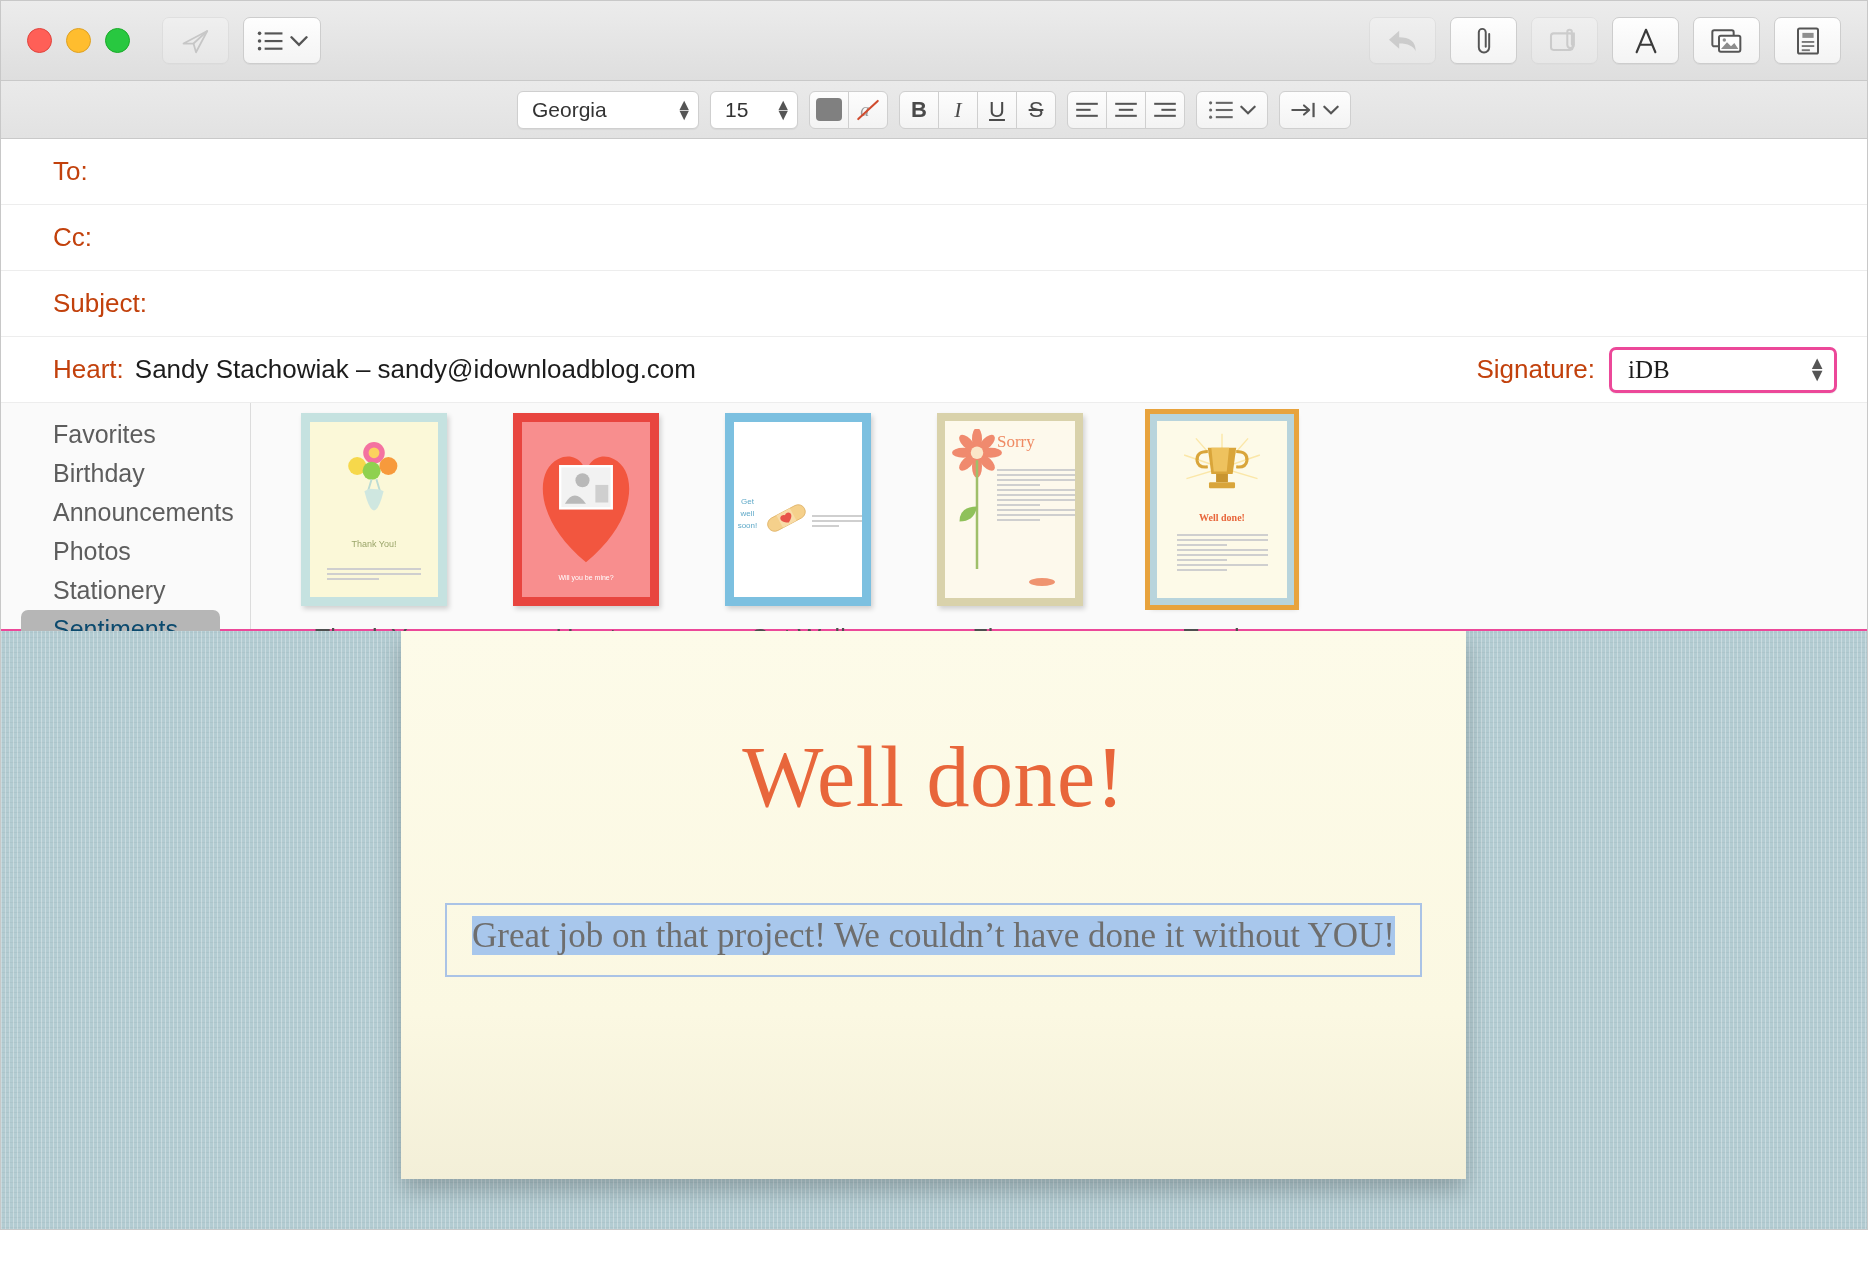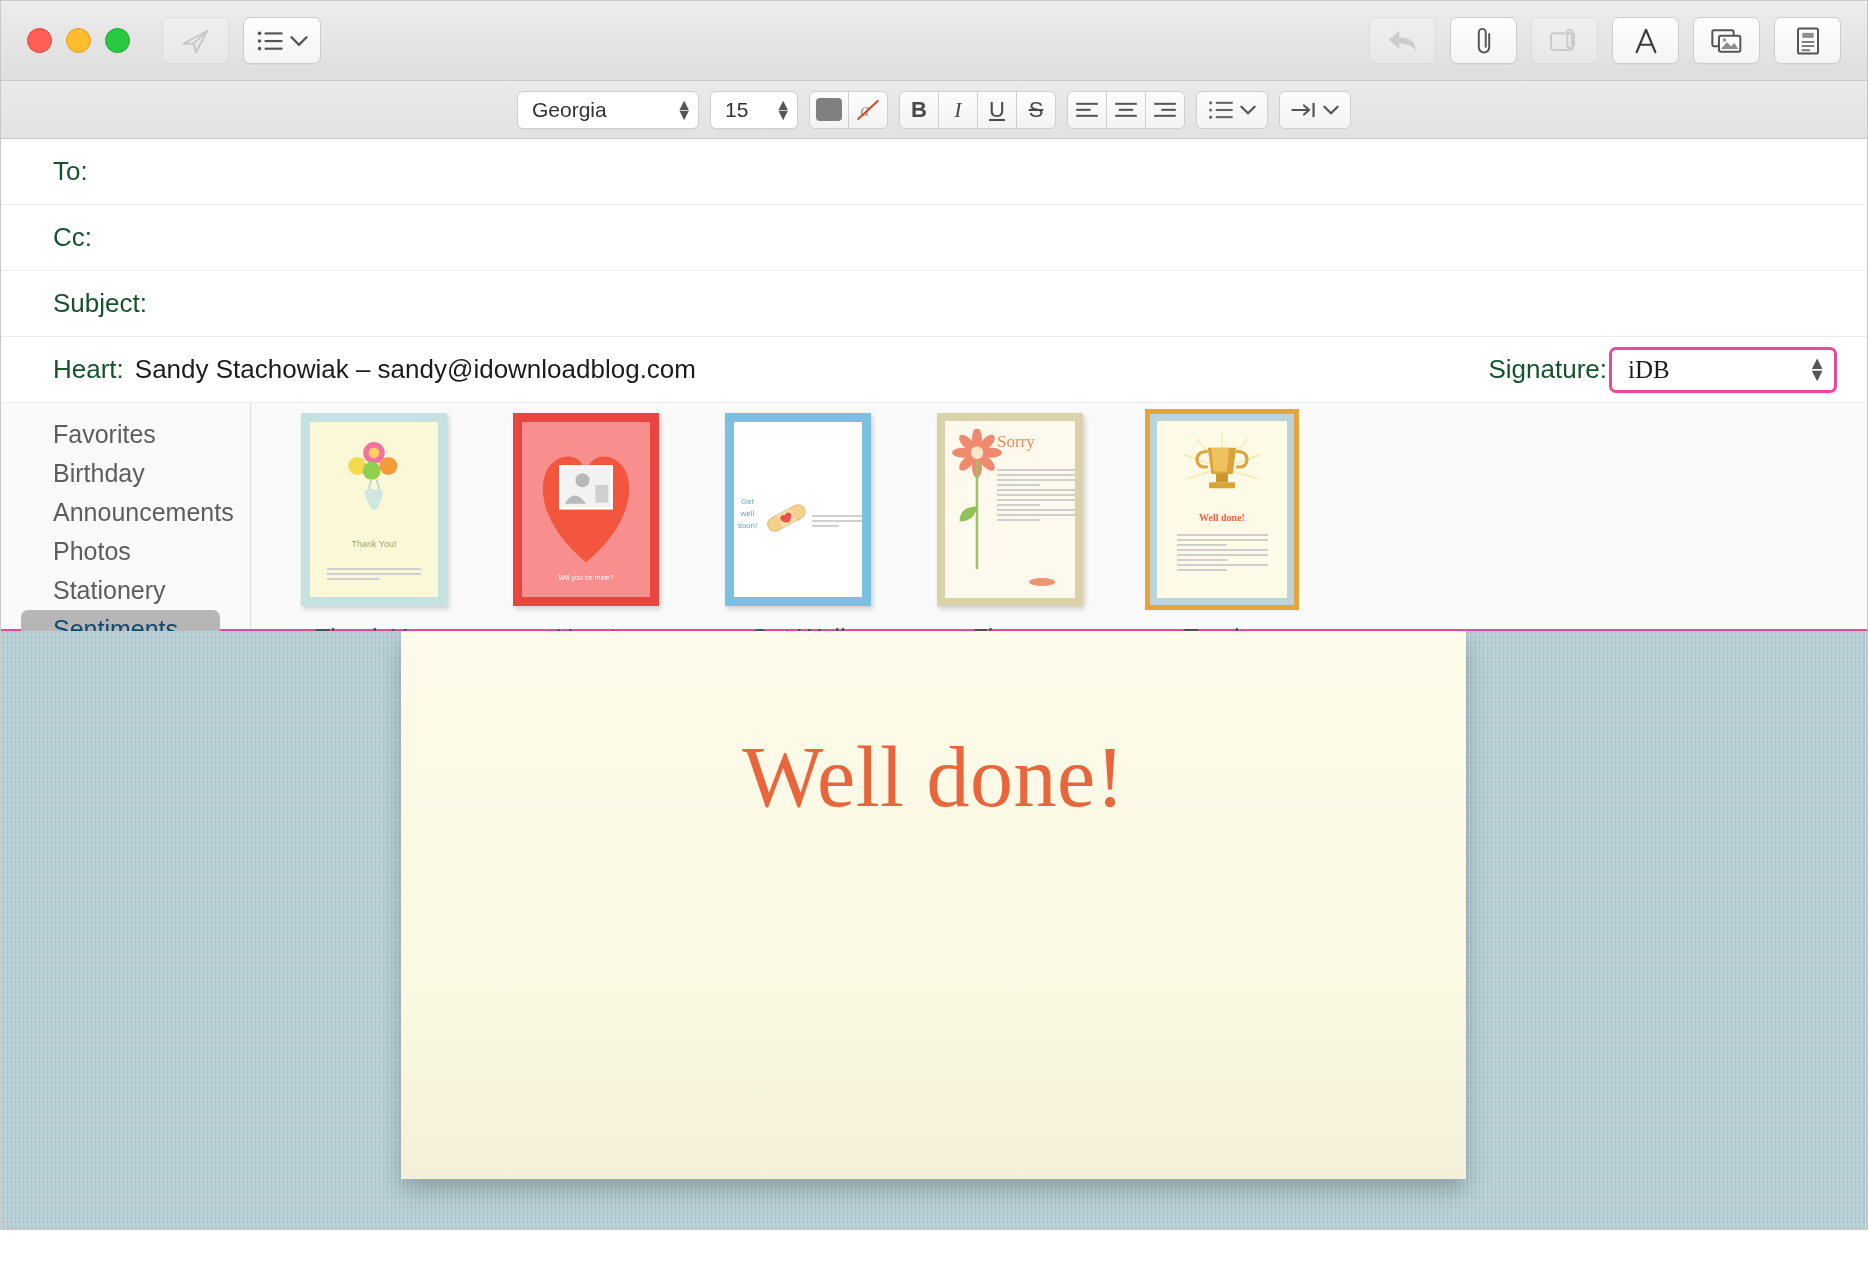--- a/index.html
+++ b/index.html
@@ -77,24 +77,24 @@
     width: 72px; display:flex; align-items:center; justify-content:center; gap:6px;
   }
 
   
   .fields { background: #fff; }
   .frow {
     height: 66px; display: flex; align-items: center;
     padding: 0 30px 0 52px; border-bottom: 1px solid #ededed;
     font-size: 26px; color: #6f6f6f;
   }
-  .frow .lbl { color: #14532d; }
+  .frow .lbl { color: #c2410c; }
   .frow .fval { color: #1c1c1c; margin-left: 11px; }
   .frow.sizerow { border-bottom: 1px solid #dcdcdc; color: #6f6f6f; }
-  .sigwrap { margin-left: auto; display: flex; align-items: center; gap: 2px; }
+  .sigwrap { margin-left: auto; display: flex; align-items: center; gap: 14px; }
   .sigpopup {
     background: #fff; border: 3px solid #ec4899; border-radius: 7px;
     height: 46px; width: 228px; display: flex; align-items: center;
     padding: 0 8px 0 16px; font-size: 25px; color: #1c1c1c;
     box-shadow: 0 1px 1px rgba(0,0,0,.06);
     font-family: Liberation Serif, serif;
   }
 
   
   .picker {
@@ -515,16 +515,21 @@
         </div>
         <span class="cap">Trophy</span>
       </div>
 
     </div>
   </div>
 
   <div class="bodyarea">
     <div class="paper">
       <h1>Well done!</h1>
+      <div class="bodybox">
+        <div class="bodyline">
+          <span class="bodytext">Great job on that project! We couldn’t have done it without YOU!</span>
+        </div>
+      </div>
     </div>
   </div>
 
 </div>
 
 </body></html>

